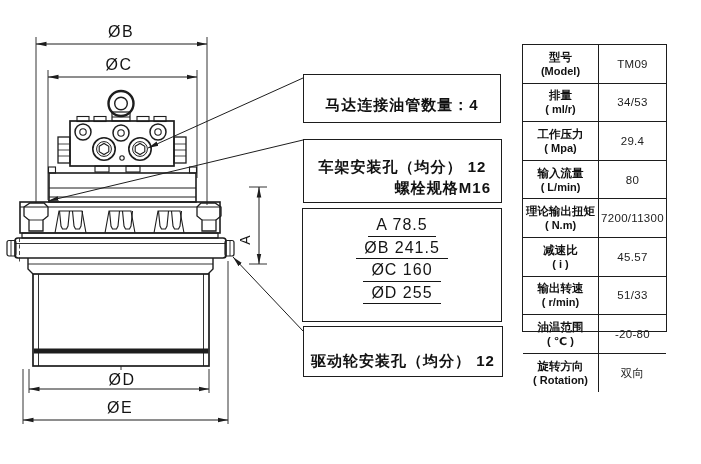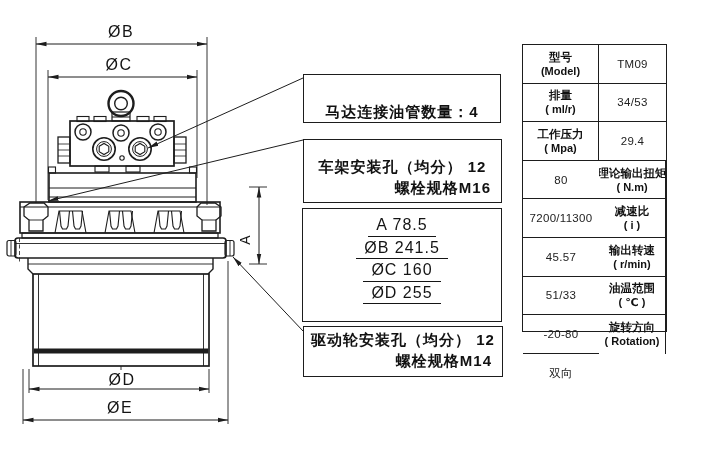--- a/index.html
+++ b/index.html
@@ -8,21 +8,21 @@
     font-family:"Liberation Sans","DejaVu Sans",sans-serif;
     color:#111;overflow:hidden;
   }
   #draw-layer{position:absolute;left:0;top:0;}
   .callout{
     position:absolute;background:#fff;border:1.5px solid #1d1d1d;
     box-sizing:border-box;display:flex;flex-direction:column;justify-content:flex-end;
   }
   .callout .ln{font-size:15px;font-weight:bold;letter-spacing:1px;text-align:center;line-height:21px;}
   .callout .ln.right{text-align:right;padding-right:10px;}
-  #callout-pipes{left:303px;top:74px;width:198px;height:49px;}
+  #callout-pipes{left:303px;top:74px;width:198px;height:49px;padding-bottom:7px;}
   #callout-frame{left:303px;top:139px;width:199px;height:64px;padding-bottom:4px;}
   #callout-drive{left:303px;top:326px;width:200px;height:51px;padding-bottom:5px;}
   #callout-dims{left:302px;top:208px;width:200px;height:114px;justify-content:flex-start;padding-top:5px;text-align:center;}
   #callout-dims .dim-item{display:block;line-height:21.5px;}
   #callout-dims .dim-item span{
     display:inline-block;border-bottom:1.4px solid #151515;
     font-size:16px;letter-spacing:1px;padding:0 8px 0 8px;color:#141414;
   }
   
   #spec-table{
@@ -213,21 +213,20 @@
 
   <div class="callout" id="callout-dims">
     <div class="dim-item"><span>A 78.5</span></div>
     <div class="dim-item"><span>ØB 241.5</span></div>
     <div class="dim-item"><span>ØC 160</span></div>
     <div class="dim-item"><span>ØD 255</span></div>
   </div>
 
   <div class="callout" id="callout-drive">
     <div class="ln">驱动轮安装孔（均分） 12</div>
-    <div class="ln right">螺栓规格M14</div>
   </div>
 
   <div id="spec-table">
 
     <div class="cell">
       <span class="zh">型号</span>
         <span class="en">(Model)</span>
     </div>
     <div class="cell val">TM09</div>
 
@@ -236,20 +235,24 @@
         <span class="en">( ml/r)</span>
     </div>
     <div class="cell val">34/53</div>
 
     <div class="cell">
       <span class="zh">工作压力</span>
         <span class="en">( Mpa)</span>
     </div>
     <div class="cell val">29.4</div>
 
+    <div class="cell">
+      <span class="zh">输入流量</span>
+        <span class="en">( L/min)</span>
+    </div>
     <div class="cell val">80</div>
 
     <div class="cell">
       <span class="zh">理论输出扭矩</span>
         <span class="en">( N.m)</span>
     </div>
     <div class="cell val">7200/11300</div>
 
     <div class="cell">
       <span class="zh">减速比</span>

